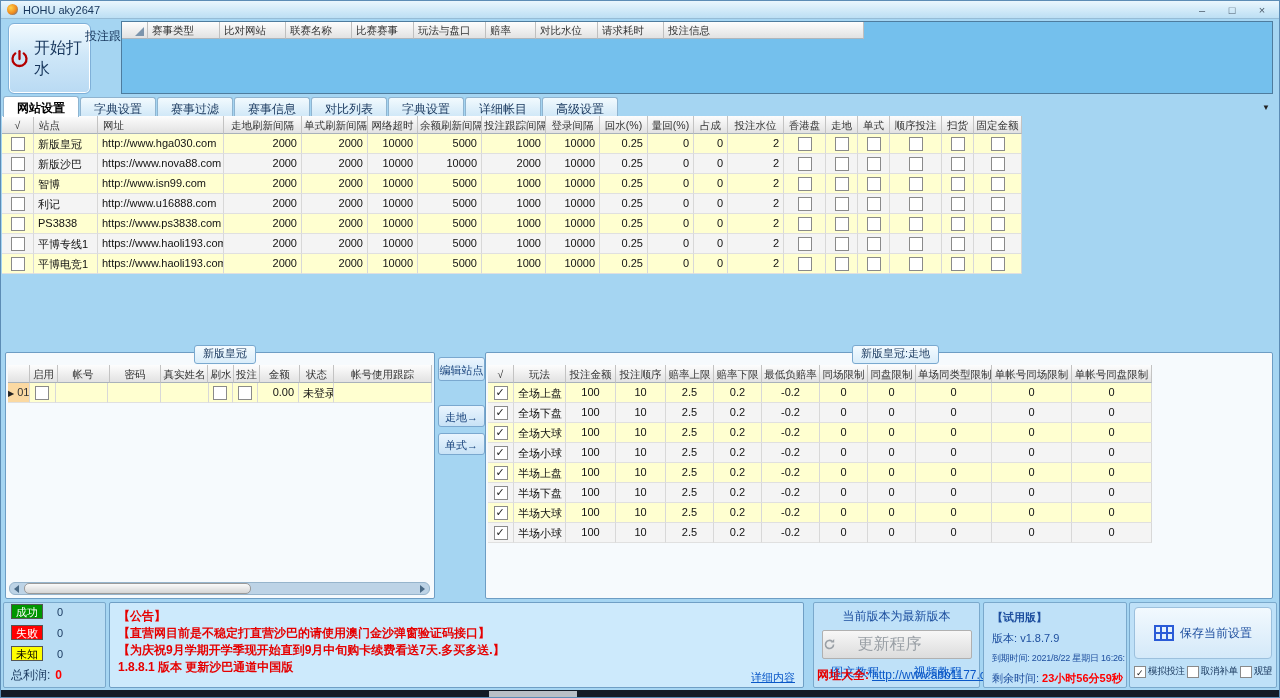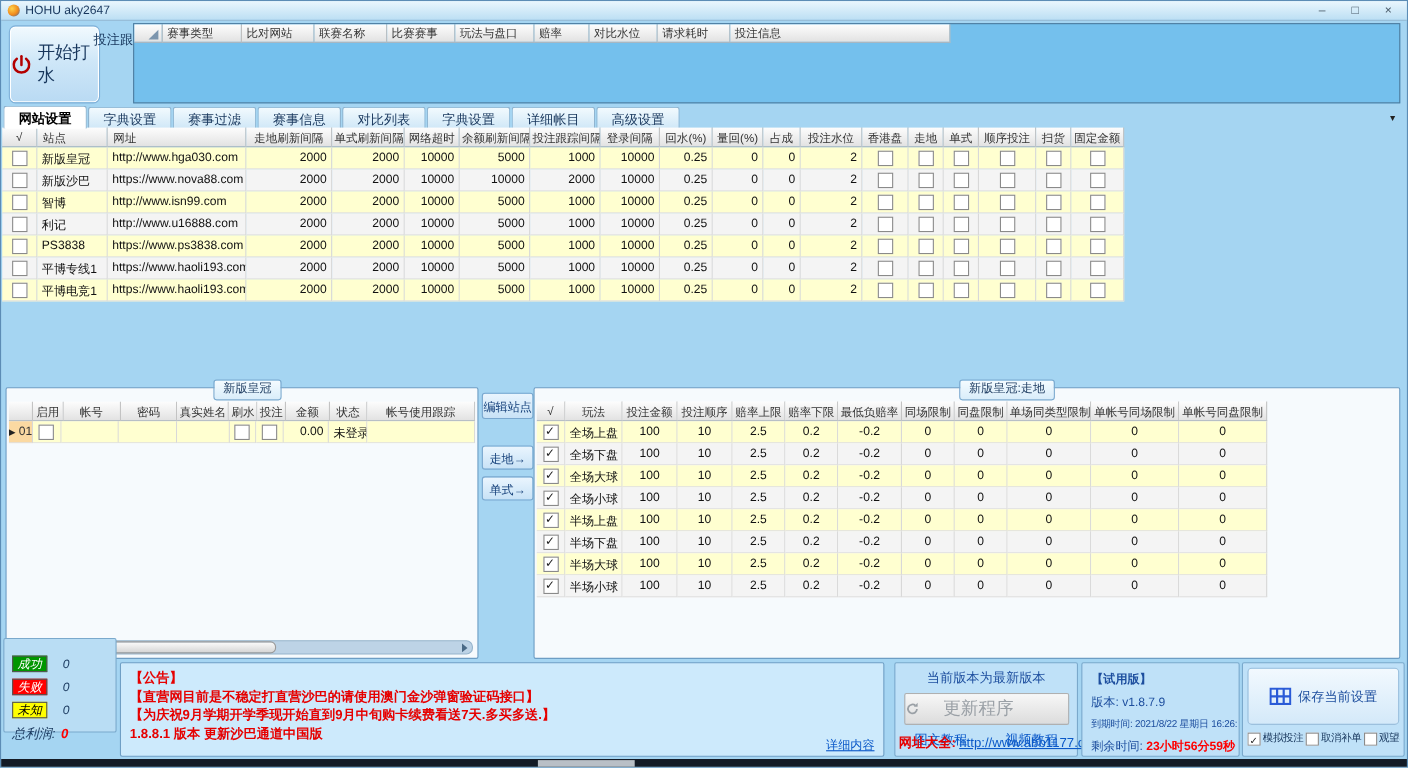--- a/index.html
+++ b/index.html
@@ -55,21 +55,21 @@
   .hs-left{width:0;height:0;border-top:4px solid transparent;border-bottom:4px solid transparent;border-right:5px solid #4a6a86;margin-left:4px;}
   .hs-right{width:0;height:0;border-top:4px solid transparent;border-bottom:4px solid transparent;border-left:5px solid #4a6a86;margin-left:auto;margin-right:4px;}
   .hs-thumb{width:225px;height:9px;background:linear-gradient(#fafafa,#d6d6d6);border:1px solid #9a9a9a;border-radius:5px;margin-left:5px;}
 
   .mid-btn{position:absolute;left:437px;width:47px;border:1px solid #7aa8cf;border-radius:3px;background:linear-gradient(#eaf5fe,#c8e2f6);font-size:11px;color:#15407a;text-align:center;box-sizing:border-box;white-space:nowrap;overflow:hidden;}
   .btn-edit{top:356px;height:24px;padding-top:5px;}
   .btn-live{top:404px;height:22px;padding-top:4px;}
   .btn-single{top:432px;height:22px;padding-top:4px;}
 
   
-  .stats-panel{position:absolute;left:2px;top:579px;width:103px;height:86px;background:#b9ddf4;border:1px solid #7aa9cc;border-radius:2px;padding:15px 0 0 7px;box-sizing:border-box;font-style:italic;}
+  .stats-panel{position:absolute;left:2px;top:601px;width:103px;height:86px;background:#b9ddf4;border:1px solid #7aa9cc;border-radius:2px;padding:1px 0 0 7px;box-sizing:border-box;}
   .stat-row{display:flex;align-items:center;margin-bottom:6px;}
   .badge{width:32px;height:15px;font-size:11px;line-height:15px;text-align:center;border:1px solid #555;box-sizing:border-box;}
   .stat-count{margin-left:14px;font-size:11px;color:#17365c;}
   .total-row{font-size:12px;color:#17365c;margin-top:3px;}
   .total-val{color:#ff0000;font-weight:bold;margin-left:5px;}
 
   .announce{position:absolute;left:108px;top:601px;width:695px;height:86px;background:#cdeafc;border:1px solid #6f9fc5;border-radius:2px;padding:5px 8px;box-sizing:border-box;}
   .ann-line{font-size:12px;font-weight:bold;color:#e60000;line-height:17px;white-space:nowrap;overflow:hidden;}
   .detail-link{position:absolute;right:8px;bottom:2px;font-size:11px;color:#0a58c8;text-decoration:underline;}
 
@@ -355,21 +355,21 @@
       <span class="hs-thumb"></span>
       <span class="hs-right"></span>
     </div>
   </div>
 
   <div class="mid-btn btn-edit">编辑站点</div>
   <div class="mid-btn btn-live">走地→</div>
   <div class="mid-btn btn-single">单式→</div>
 
   <div class="panel right-panel">
-    <div class="panel-label" style="left:386px;">新版皇冠:走地</div>
+    <div class="panel-label" style="left:366px;">新版皇冠:走地</div>
     <div class="plays-wrap">
         <div class="thrw">
           <div class="th" style="width: 26px;">√</div>
           <div class="th" style="width: 52px;">玩法</div>
           <div class="th" style="width: 50px;">投注金额</div>
           <div class="th" style="width: 50px;">投注顺序</div>
           <div class="th" style="width: 48px;">赔率上限</div>
           <div class="th" style="width: 48px;">赔率下限</div>
           <div class="th" style="width: 58px;">最低负赔率</div>
           <div class="th" style="width: 48px;">同场限制</div>

